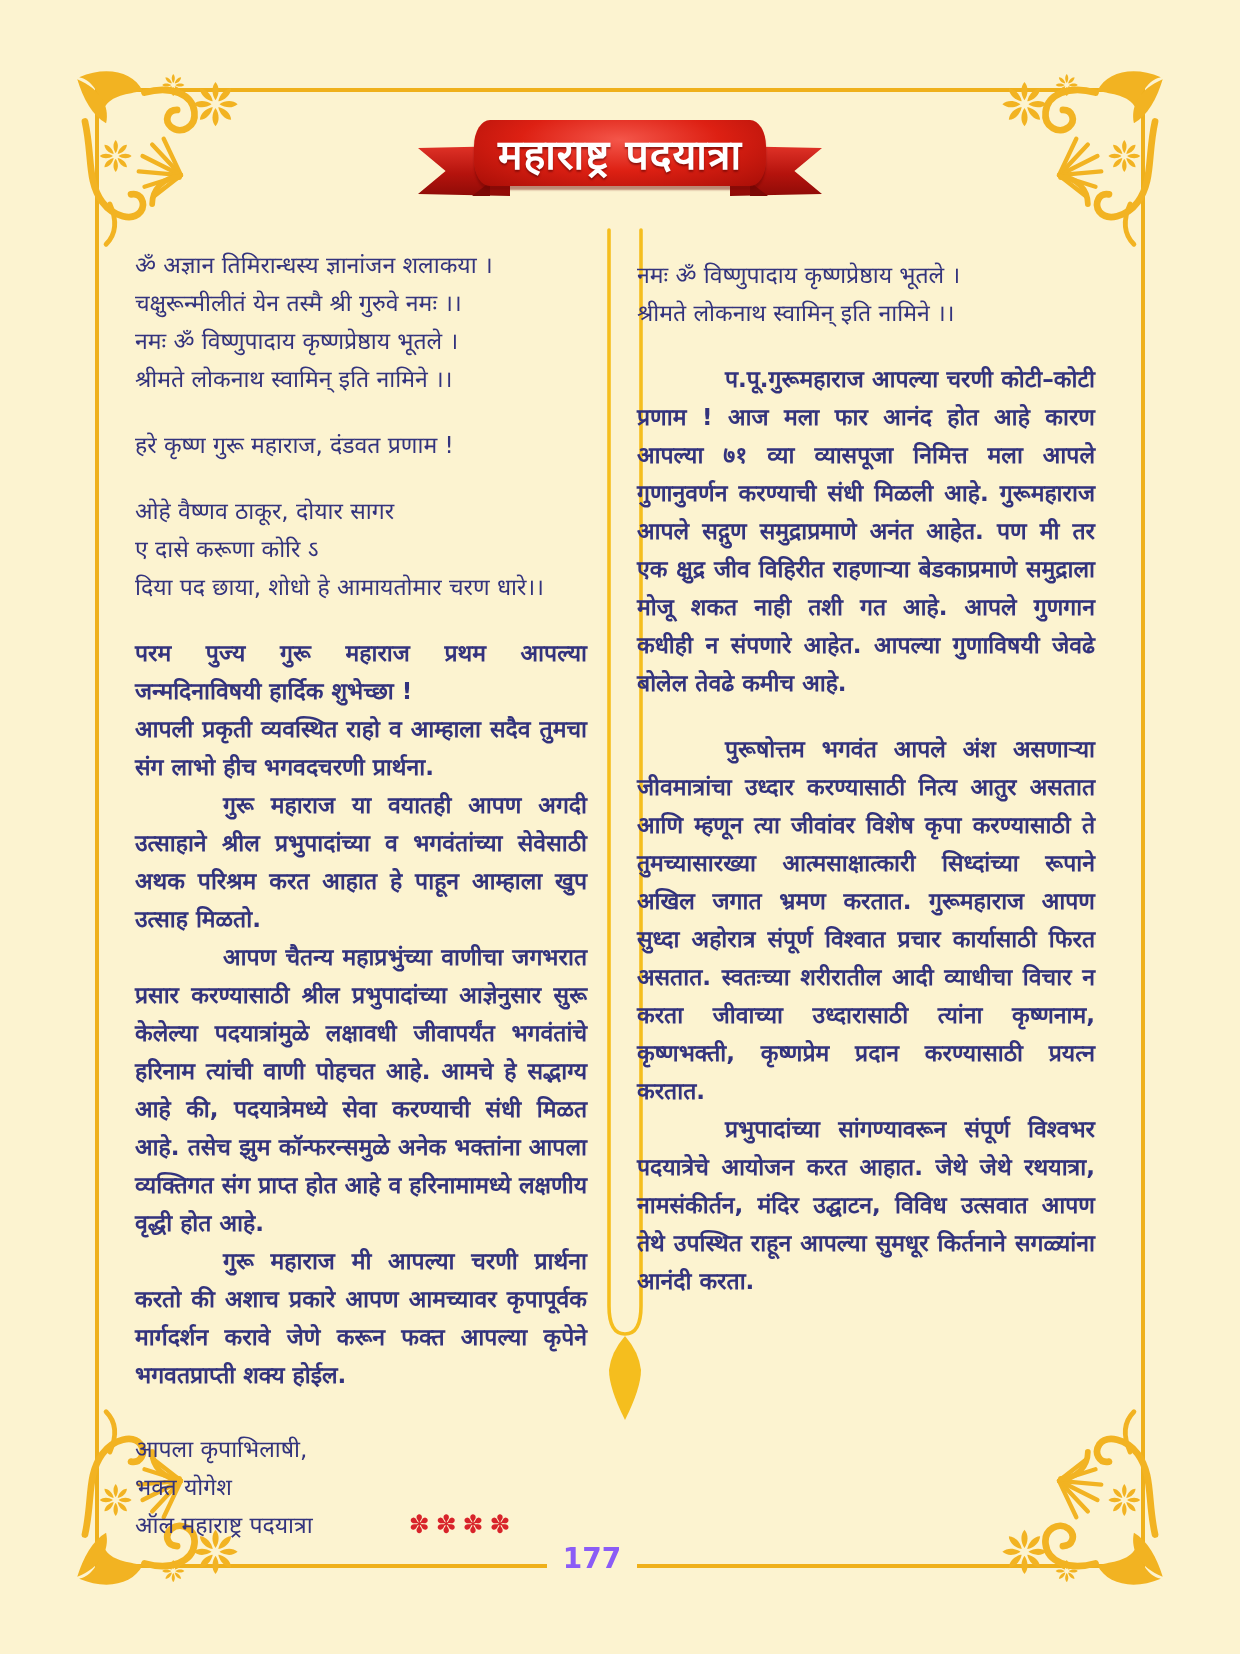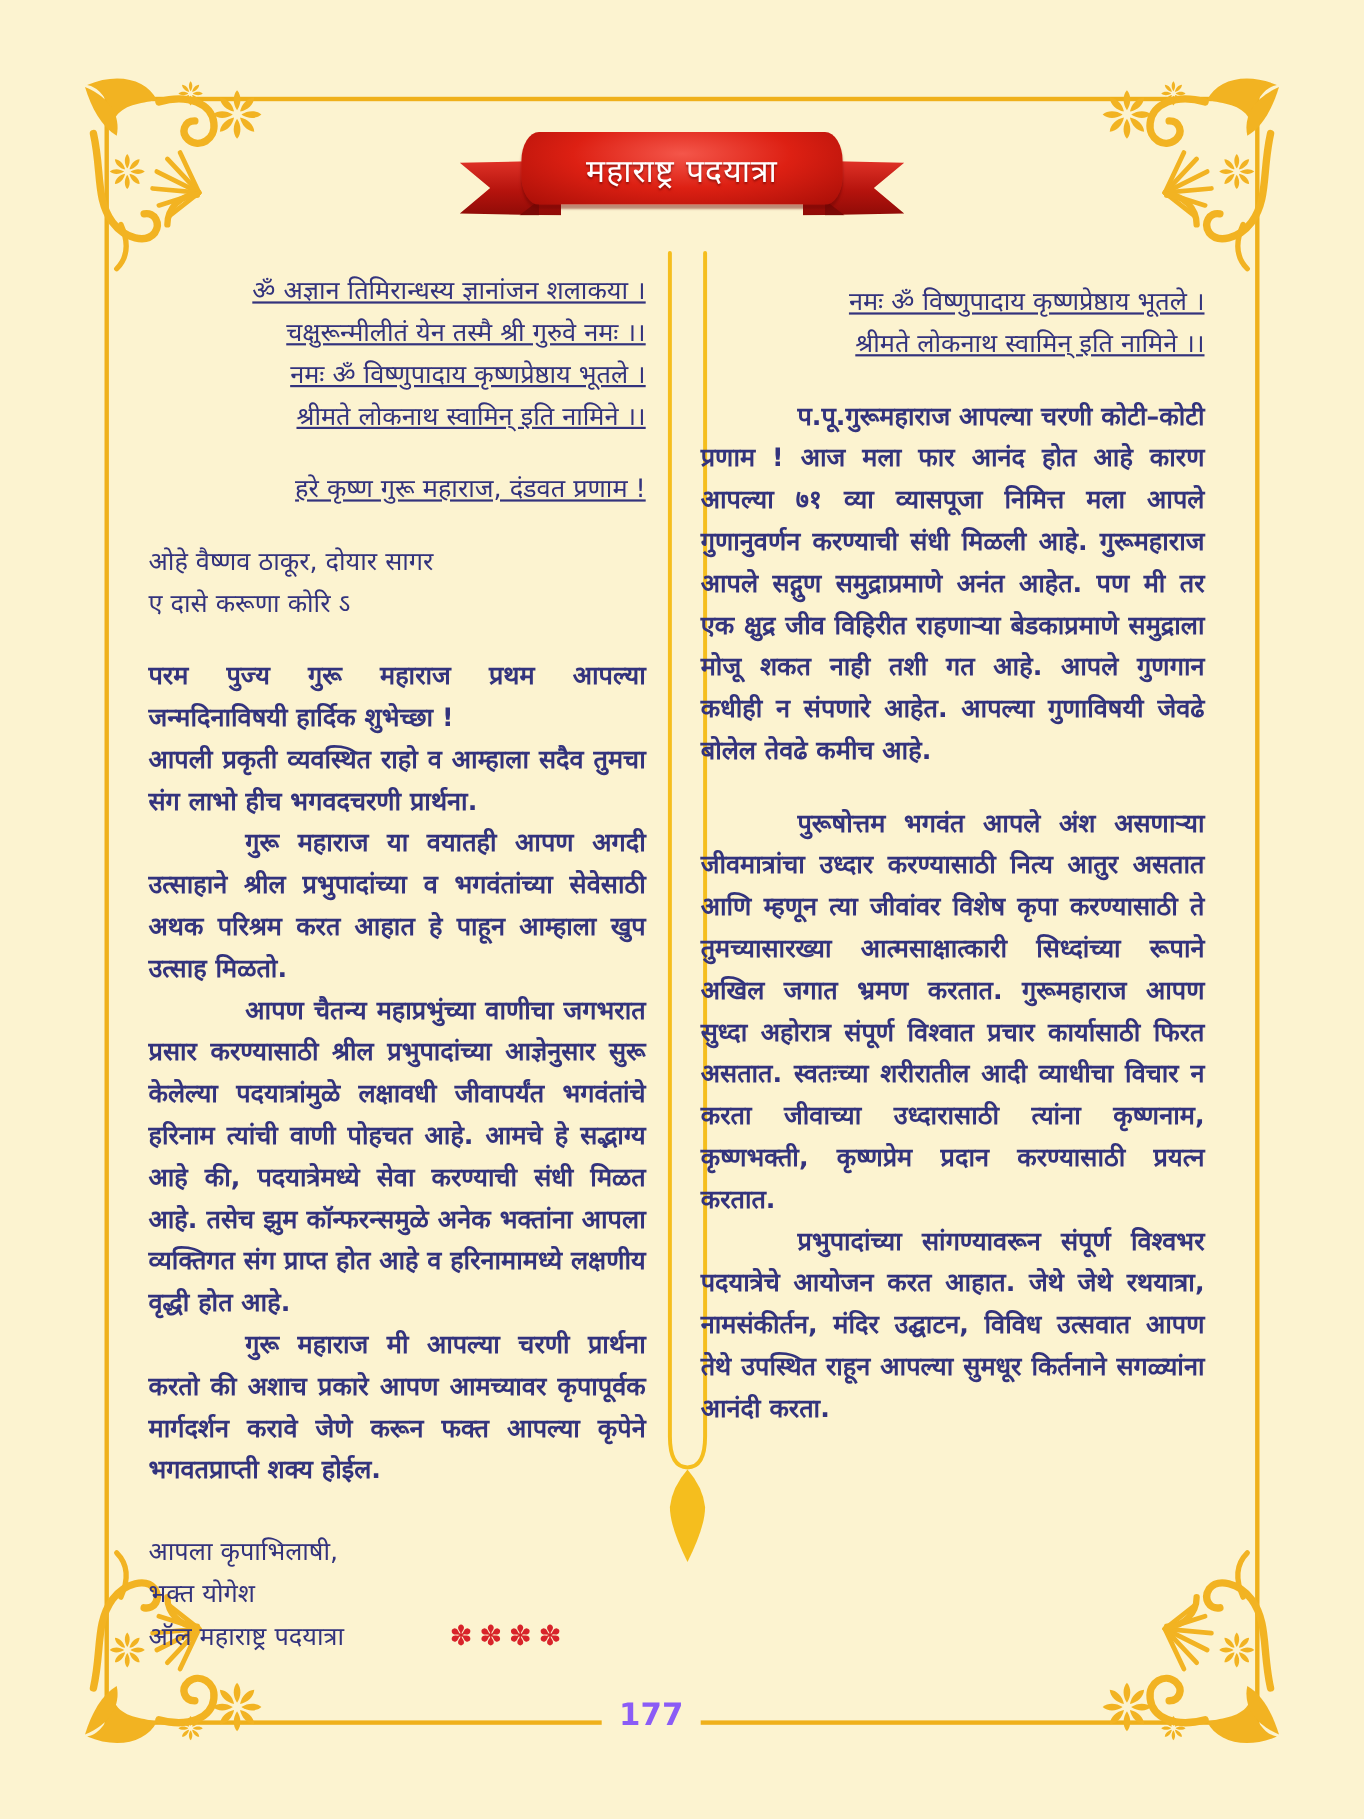--- a/index.html
+++ b/index.html
@@ -32,28 +32,28 @@
   .ribbon .tail.right{right:-4px;clip-path:polygon(0 0,100% 4%,70% 50%,100% 96%,0 100%);}
   .ribbon .fold{position:absolute;width:18px;height:14px;background:#7c0906;top:62px;}
   .ribbon .fold.l{left:50px;clip-path:polygon(0 100%,100% 0,100% 100%);}
   .ribbon .fold.r{right:50px;clip-path:polygon(0 0,0 100%,100% 100%);}
   .ribbon .band{position:absolute;left:52px;right:52px;top:0;height:66px;
     background:radial-gradient(ellipse at 50% 30%,#f4564a 0%,#dd2013 48%,#a80e07 100%);
     border-radius:16px/26px;
     box-shadow:0 4px 2px rgba(110,7,5,.45);
     display:flex;align-items:center;justify-content:center;}
   .ribbon .band .title{
-    color:#ffffff;font-weight:normal;font-size:29px;letter-spacing:1px;
+    color:#ffffff;font-weight:bold;font-size:41px;letter-spacing:1px;
     text-shadow:0 2px 2px rgba(90,5,5,.6);}
   
   .col{position:absolute;font-size:23px;line-height:38px;}
   .col-left{left:135px;top:246px;width:452px;}
   .col-right{left:637px;top:256px;width:458px;}
   .block{margin:0 0 28px 0;}
-  .center{text-align:right;text-decoration:underline;}
+  .center{text-align:left;}
   .just{text-align:justify;text-justify:inter-word;font-weight:bold;}
   .indent{text-indent:88px;}
   p{margin:0;}
   .sig-line{white-space:nowrap;}
   .asterisks{display:inline-block;margin-left:96px;color:#D8232A;font-size:25px;
     letter-spacing:6px;font-weight:bold;}
   
   .divider{position:absolute;left:594px;top:228px;width:62px;height:1232px;}
   
   .page-number{position:absolute;left:0;right:0;top:1542px;text-align:center;
@@ -147,20 +147,21 @@
       <p>चक्षुरून्मीलीतं येन तस्मै श्री गुरुवे नमः ।।</p>
       <p>नमः ॐ विष्णुपादाय कृष्णप्रेष्ठाय भूतले ।</p>
       <p>श्रीमते लोकनाथ स्वामिन् इति नामिने ।।</p>
     </div>
     <div class="block center">
       <p>हरे कृष्ण गुरू महाराज, दंडवत प्रणाम !</p>
     </div>
     <div class="block">
       <p>ओहे वैष्णव ठाकूर, दोयार सागर</p>
       <p>ए दासे करूणा कोरि ऽ</p>
+      <p>दिया पद छाया, शोधो हे आमायतोमार चरण धारे।।</p>
     </div>
     <div class="block">
       <p class="just">परम पुज्य गुरू महाराज प्रथम आपल्या जन्मदिनाविषयी हार्दिक शुभेच्छा !</p>
       <p class="just">आपली प्रकृती व्यवस्थित राहो व आम्हाला सदैव तुमचा संग लाभो हीच भगवदचरणी प्रार्थना.</p>
       <p class="just indent">गुरू महाराज या वयातही आपण अगदी उत्साहाने श्रील प्रभुपादांच्या व भगवंतांच्या सेवेसाठी अथक परिश्रम करत आहात हे पाहून आम्हाला खुप उत्साह मिळतो.</p>
       <p class="just indent">आपण चैतन्य महाप्रभुंच्या वाणीचा जगभरात प्रसार करण्यासाठी श्रील प्रभुपादांच्या आज्ञेनुसार सुरू केलेल्या पदयात्रांमुळे लक्षावधी जीवापर्यंत भगवंतांचे हरिनाम त्यांची वाणी पोहचत आहे. आमचे हे सद्भाग्य आहे की, पदयात्रेमध्ये सेवा करण्याची संधी मिळत आहे. तसेच झुम कॉन्फरन्समुळे अनेक भक्तांना आपला व्यक्तिगत संग प्राप्त होत आहे व हरिनामामध्ये लक्षणीय वृद्धी होत आहे.</p>
       <p class="just indent">गुरू महाराज मी आपल्या चरणी प्रार्थना करतो की अशाच प्रकारे आपण आमच्यावर कृपापूर्वक मार्गदर्शन करावे जेणे करून फक्त आपल्या कृपेने भगवतप्राप्ती शक्य होईल.</p>
     </div>
     <div class="block" style="margin-top:36px;">
       <p class="sig-line">आपला कृपाभिलाषी,</p>

